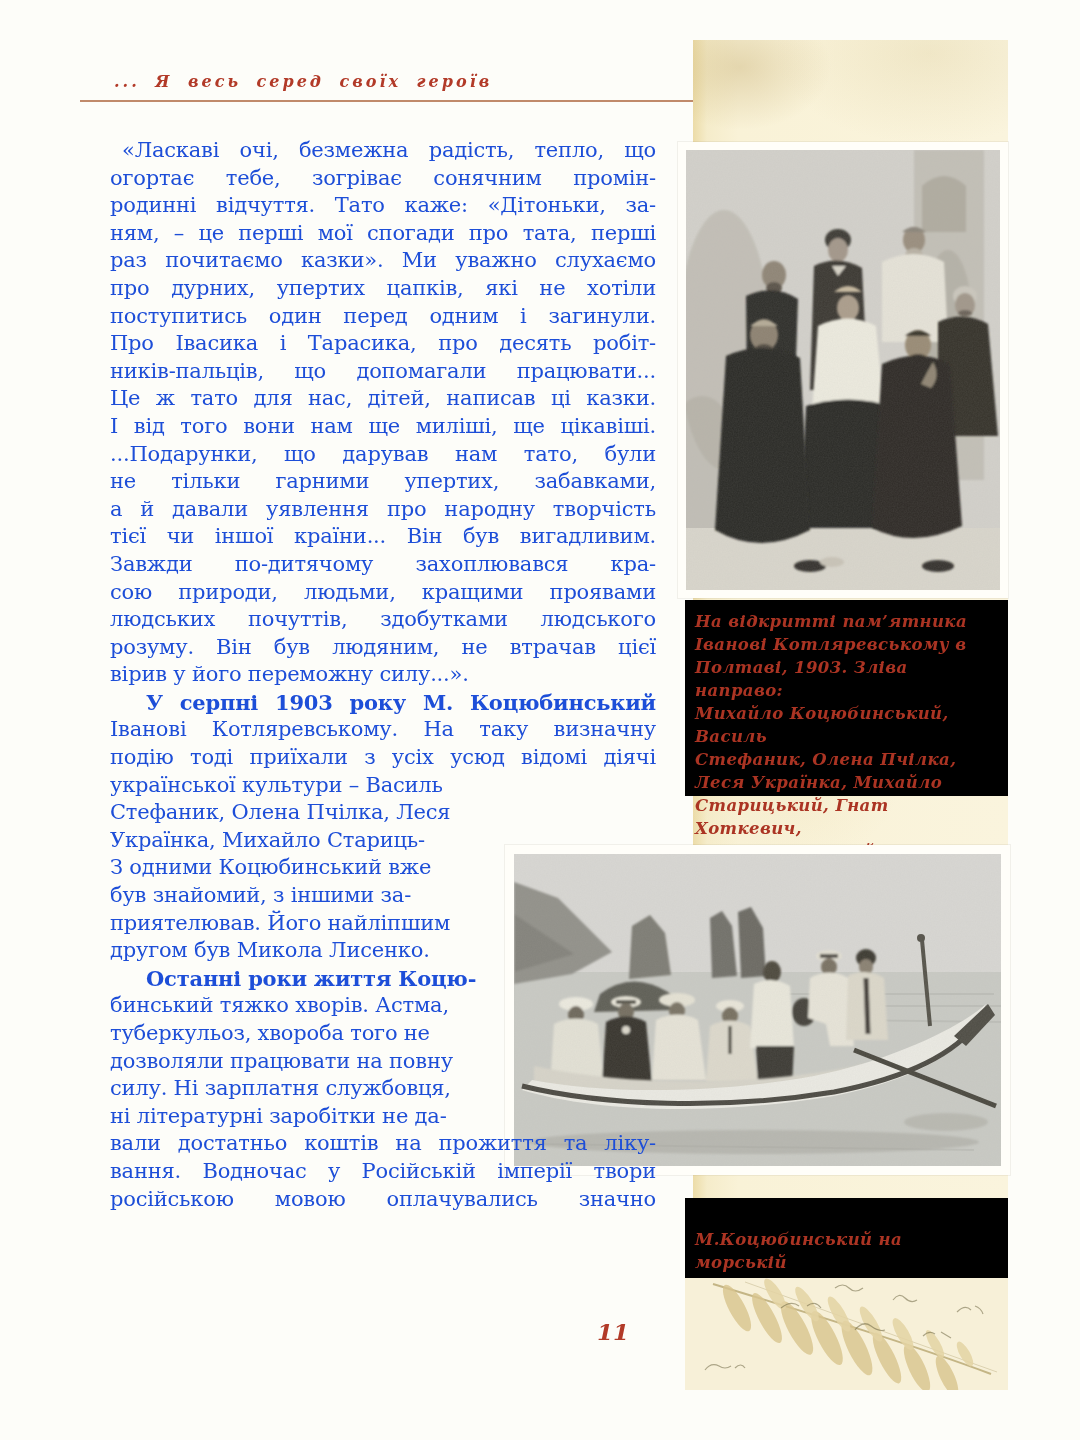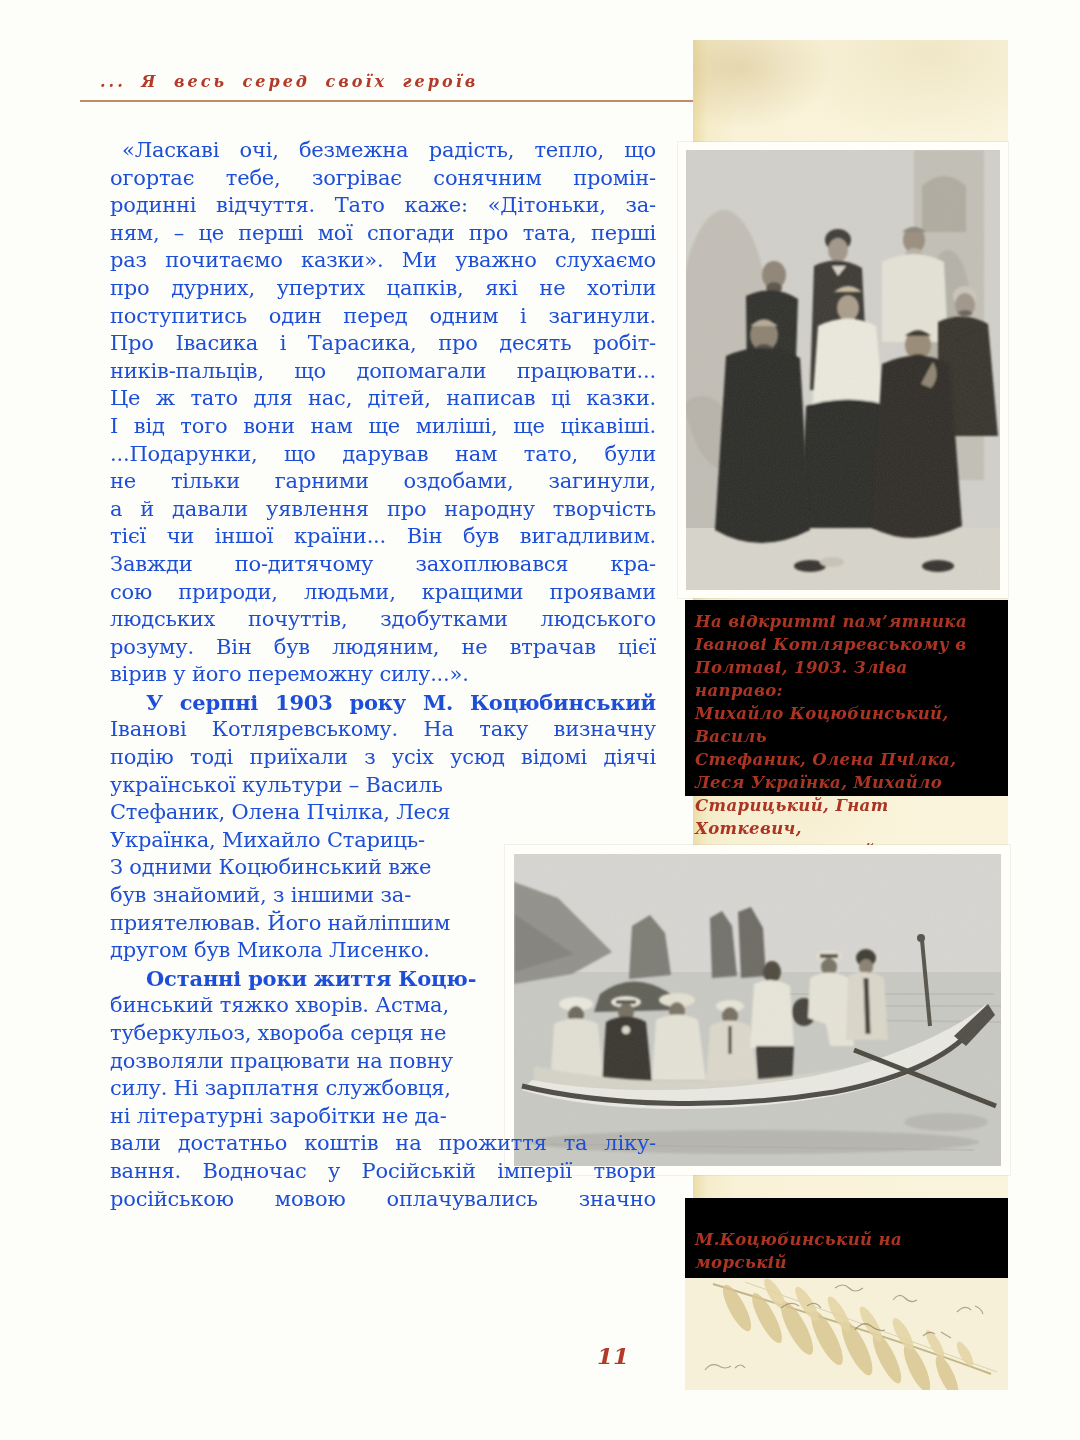--- a/index.html
+++ b/index.html
@@ -5,21 +5,21 @@
   html,body{margin:0;padding:0;background:#e9e7e1;}
   .page{
     position:relative;width:1080px;height:1440px;margin:0 auto;
     background:#fdfdf9;overflow:hidden;
     font-family:"DejaVu Serif",serif;
   }
   .abs{position:absolute;}
 
   
   .running-head{
-    left:100px;top:72px;
+    left:114px;top:72px;
     font-size:16px;font-style:italic;font-weight:bold;
     letter-spacing:3px;word-spacing:7px;
     color:#b23a28;
   }
   .head-rule{left:80px;top:100px;width:613px;height:2px;background:#c08a6b;}
 
   
   .strip{
     left:693px;top:40px;width:315px;height:1350px;
     background:
@@ -58,21 +58,21 @@
     color:#1d4ed8;letter-spacing:-0.2px;
   }
   .tline.full{width:546px;}
   .tline.narrow{width:384px;}
   .tline.just{text-align:justify;text-align-last:justify;}
   .ind1{text-indent:12px;}
   .ind2{text-indent:36px;font-weight:bold;}
 
   .page-number{
     left:578px;top:1318px;width:70px;text-align:center;
-    font-size:23px;font-style:italic;font-weight:bold;color:#b23a28;margin-top:24px;
+    font-size:23px;font-style:italic;font-weight:bold;color:#b23a28;
   }
 </style>
 </head>
 <body>
 
 <div class="page">
 
   <div class="abs running-head">... Я весь серед своїх героїв</div>
   <div class="abs head-rule"></div>
 
@@ -270,41 +270,41 @@
       <div class="tline full just">родинні відчуття. Тато каже: «Дітоньки, за-</div>
       <div class="tline full just">ням, – це перші мої спогади про тата, перші</div>
       <div class="tline full just">раз почитаємо казки». Ми уважно слухаємо</div>
       <div class="tline full just">про дурних, упертих цапків, які не хотіли</div>
       <div class="tline full just">поступитись один перед одним і загинули.</div>
       <div class="tline full just">Про Івасика і Тарасика, про десять робіт-</div>
       <div class="tline full just">ників-пальців, що допомагали працювати...</div>
       <div class="tline full just">Це ж тато для нас, дітей, написав ці казки.</div>
       <div class="tline full just">І від того вони нам ще миліші, ще цікавіші.</div>
       <div class="tline full just">...Подарунки, що дарував нам тато, були</div>
-      <div class="tline full just">не тільки гарними оздобами, загинули,</div>
+      <div class="tline full just">не тільки гарними упертих, забавками,</div>
       <div class="tline full just">а й давали уявлення про народну творчість</div>
       <div class="tline full just">тієї чи іншої країни... Він був вигадливим.</div>
       <div class="tline full just">Завжди по-дитячому захоплювався кра-</div>
       <div class="tline full just">сою природи, людьми, кращими проявами</div>
       <div class="tline full just">людських почуттів, здобутками людського</div>
       <div class="tline full just">розуму. Він був людяним, не втрачав цієї</div>
       <div class="tline full">вірив у його переможну силу...».</div>
       <div class="tline full just ind2">У серпні 1903 року М. Коцюбинський при-</div>
       <div class="tline full just">Іванові Котляревському. На таку визначну</div>
       <div class="tline full just">подію тоді приїхали з усіх усюд відомі діячі</div>
       <div class="tline narrow">української культури – Василь</div>
       <div class="tline narrow">Стефаник, Олена Пчілка, Леся</div>
       <div class="tline narrow">Українка, Михайло Стариць-</div>
       <div class="tline narrow">З одними Коцюбинський вже</div>
       <div class="tline narrow">був знайомий, з іншими за-</div>
       <div class="tline narrow">приятелював. Його найліпшим</div>
       <div class="tline narrow">другом був Микола Лисенко.</div>
       <div class="tline narrow ind2">Останні роки життя Коцю-</div>
       <div class="tline narrow">бинський тяжко хворів. Астма,</div>
-      <div class="tline narrow">туберкульоз, хвороба серця не</div>
+      <div class="tline narrow">туберкульоз, хвороба того не</div>
       <div class="tline narrow">дозволяли працювати на повну</div>
       <div class="tline narrow">силу. Ні зарплатня службовця,</div>
       <div class="tline narrow">ні літературні заробітки не да-</div>
       <div class="tline full just">вали достатньо коштів на прожиття та ліку-</div>
       <div class="tline full just">вання. Водночас у Російській імперії твори</div>
       <div class="tline full just">російською мовою оплачувались значно</div>
     </div>
 
   <div class="abs page-number">11</div>
 

